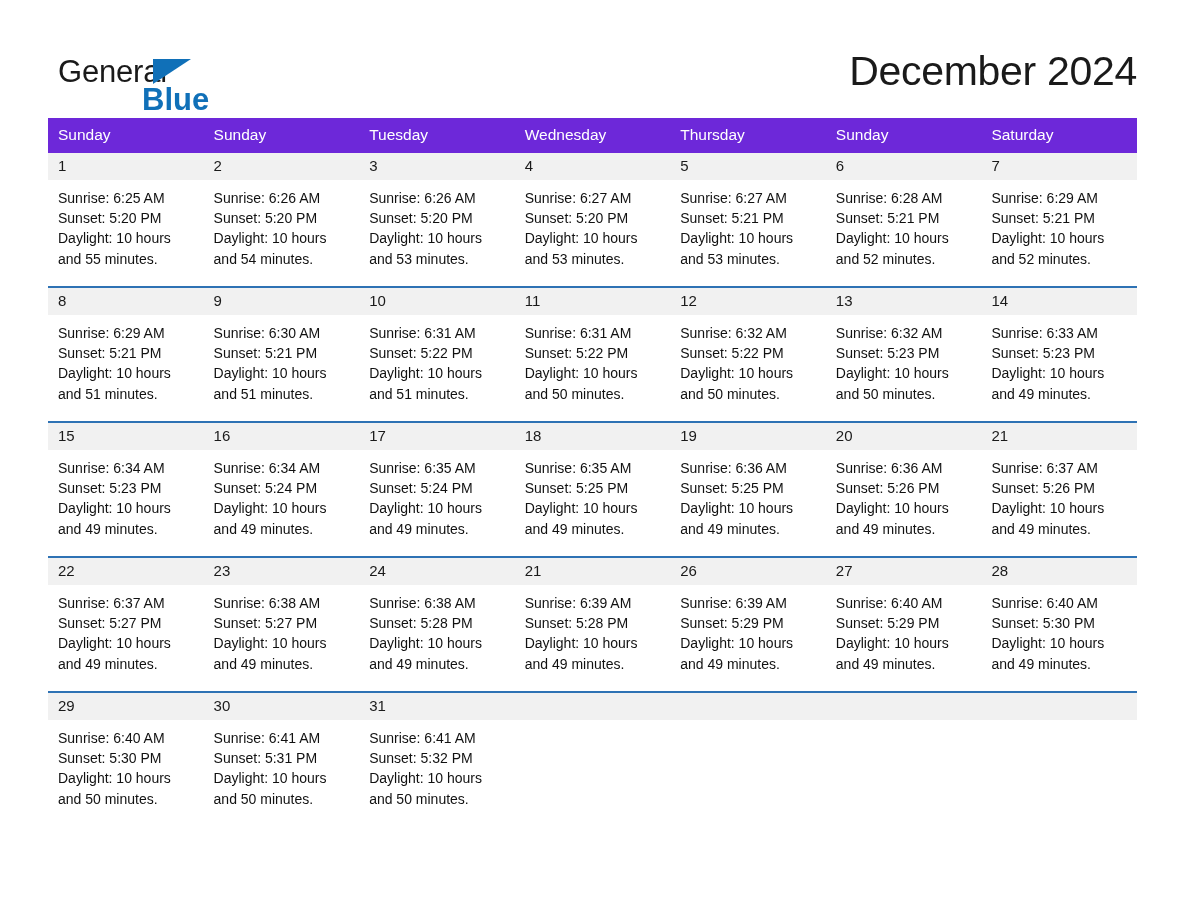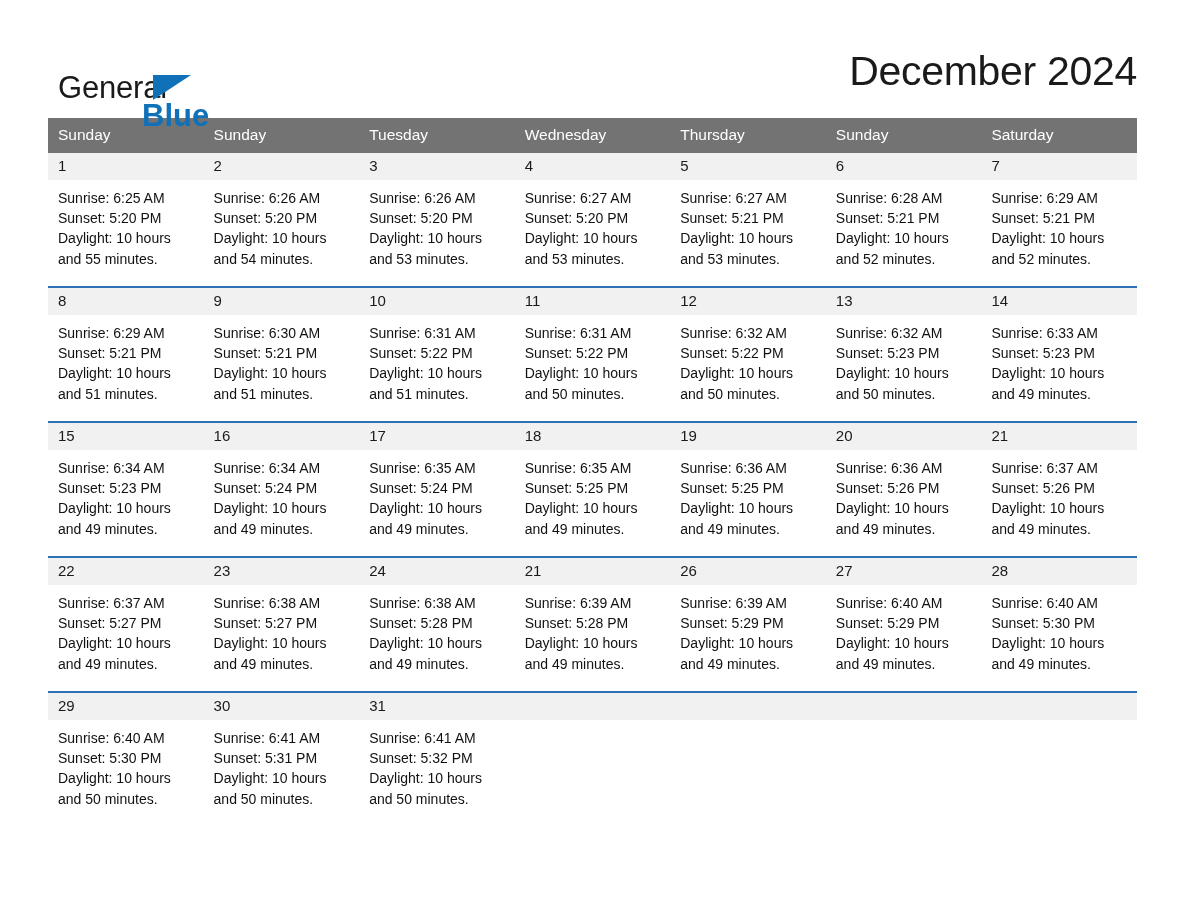--- a/index.html
+++ b/index.html
@@ -31,21 +31,20 @@
     padding: 48px 51px 0 58px;
     height: 112px;
   }
 
   .logo {
     position: relative;
     width: 150px;
     height: 72px;
     line-height: 1;
     user-select: none;
-    margin-top: 16px;
   }
   .logo-general {
     font-size: 31px;
     font-weight: 400;
     letter-spacing: -0.2px;
     color: #1a1a1a;
     display: block;
     position: absolute;
     top: 8px;
     left: 0;
@@ -93,21 +92,21 @@
 
   
   .calendar {
     margin: 6px 51px 0 48px;
     width: 1089px;
     border-collapse: collapse;
     table-layout: fixed;
   }
 
   .calendar th {
-    background: #737373;
+    background: #6d28d9;
     color: #ffffff;
     font-size: 15.5px;
     font-weight: 400;
     text-align: left;
     padding: 8px 0 9px 10px;
     height: 32px;
     border: none;
   }
 
   .calendar td {

